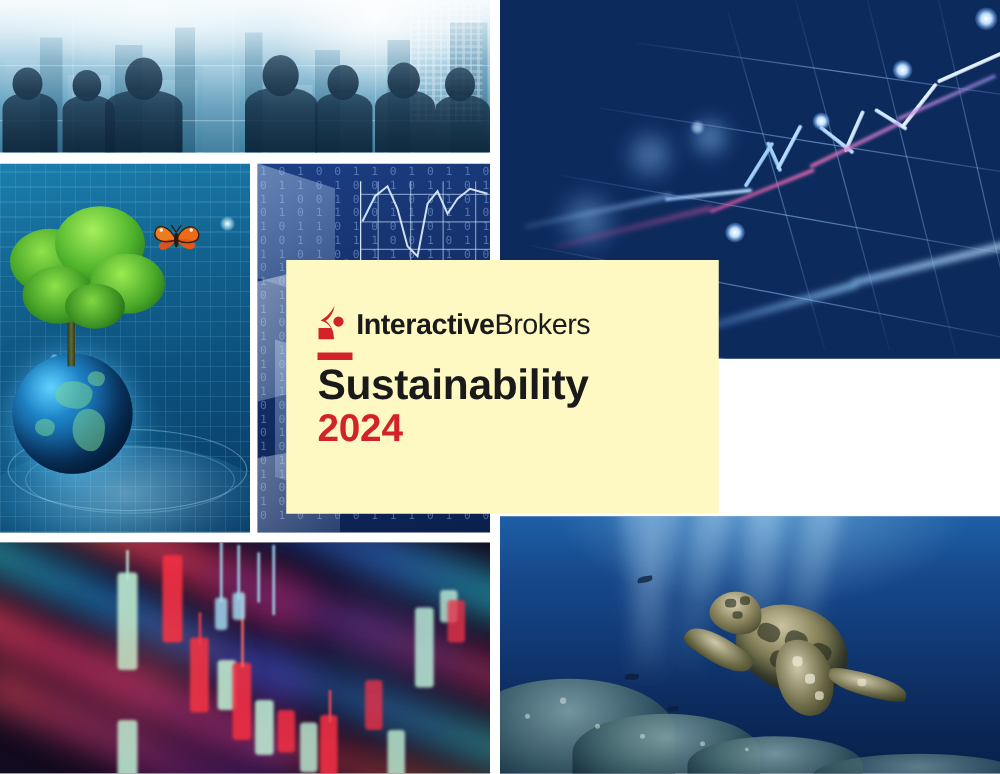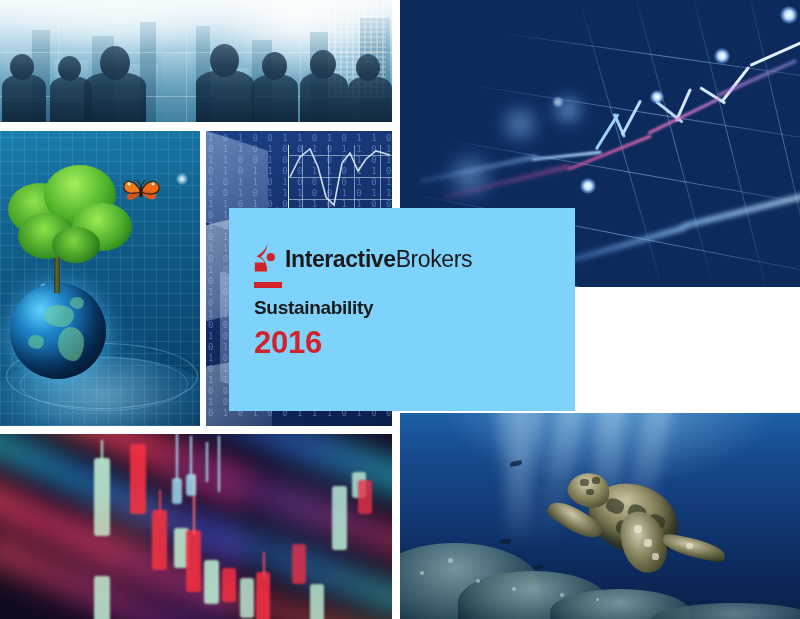--- a/index.html
+++ b/index.html
@@ -107,30 +107,30 @@
   #p-turtle .shell{position:absolute;border-radius:52% 48% 46% 54%/56% 54% 44% 46%;
     background:radial-gradient(ellipse at 34% 30%,#c9c2a2 0%,#8f8a62 32%,#4e5034 62%,#2b3024 88%);
     box-shadow:inset -6px -6px 14px rgba(10,20,30,.6);}
   #p-turtle .flip{position:absolute;background:
       radial-gradient(ellipse at 40% 35%,#cfc9ab,#6e6c48 55%,#33361f 90%);}
   #p-turtle .thead{position:absolute;border-radius:56% 44% 48% 52%/60% 58% 42% 40%;
     background:radial-gradient(ellipse at 40% 32%,#d6d0b4,#8d875f 45%,#3a3c26 92%);}
   #p-turtle .scute{position:absolute;border-radius:40%;background:rgba(35,40,26,.62);}
 
   
-  #card{position:absolute;left:229px;top:208px;width:346px;height:203px;background:#7dd3fc;}
+  #card{position:absolute;left:229px;top:208px;width:346px;height:203px;background:#fef9c3;}
   #logo-row{position:absolute;left:25px;top:36px;display:flex;align-items:center;}
   #mark{position:relative;width:26px;height:31px;margin-right:5px;}
   #mark svg{display:block;}
   #wordmark{font-size:23px;line-height:23px;color:#1a1a1a;letter-spacing:-.4px;white-space:nowrap;}
   #wordmark .b{font-weight:700;}
   #wordmark .r{font-weight:400;}
   #rule{position:absolute;left:25px;top:74px;width:28px;height:6px;background:#d3232a;}
   #titles{position:absolute;left:25px;top:84px;}
-  .tline{font-size:19px;line-height:32px;font-weight:700;color:#1a1a1a;letter-spacing:-.3px;text-align:center;}
+  .tline{font-size:34px;line-height:32px;font-weight:700;color:#1a1a1a;letter-spacing:-.3px;text-align:center;}
   .tyear{font-size:31px;line-height:38px;font-weight:700;letter-spacing:-.2px;color:#d3232a;}
 </style>
 </head>
 <body>
 
 <div id="cover">
 
   <div class="panel" id="p-people">
     <div class="bldg l" style="left:4px;width:26px;height:74px;"></div>
     <div class="bldg" style="left:32px;width:18px;height:92px;"></div>
@@ -405,18 +405,18 @@
       </div>
       <div id="wordmark">
         <span class="b">Interactive</span><span class="r">Brokers</span>
       </div>
     </div>
 
     <div id="rule"></div>
 
     <div id="titles">
       <div class="tline">Sustainability</div>
-      <div class="tyear">2016</div>
+      <div class="tyear">2024</div>
     </div>
 
   </div>
 
 </div>
 
 </body></html>

